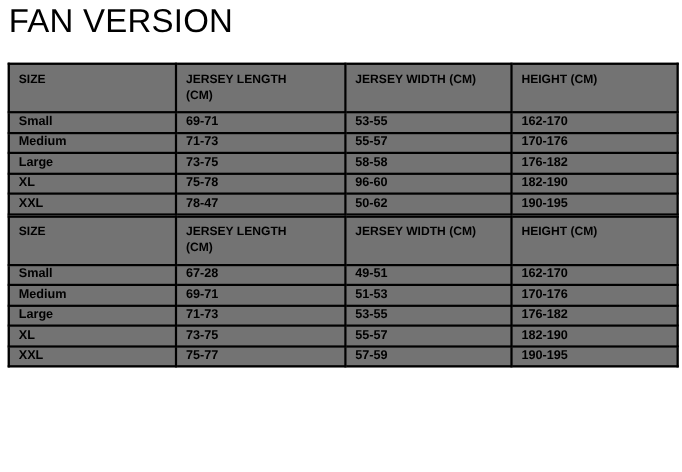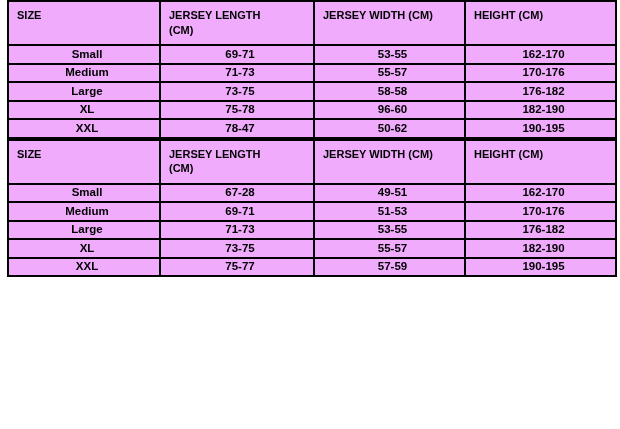--- a/index.html
+++ b/index.html
@@ -25,28 +25,27 @@
     padding: 3px 0 0 1px;
     letter-spacing: 0.2px;
     white-space: nowrap;
   }
   .section .section-title { margin-bottom: 20px; }
   .section--second .section-title { padding-top: 37px; }
   table.size-table {
     border-collapse: collapse;
     table-layout: fixed;
     width: 608px;
-    background: #f0abfc;
+    background: #737373;
   }
   table.size-table th,
   table.size-table td {
     border: 2px solid #000000;
     padding: 0 2px 0 8px;
     overflow: hidden;
-    text-align: center;
   }
   table.size-table th {
     text-align: left;
     vertical-align: top;
     font-size: 11px;
     font-weight: 700;
     height: 36px;
     padding-top: 6px;
     line-height: 1.35;
   }
@@ -69,20 +68,21 @@
   col.c1 { width: 154px; }
   col.c2 { width: 151px; }
   col.c3 { width: 151px; }
 </style>
 </head>
 <body>
 
 <main class="doc">
 
   <section class="section section--first">
+    <h1 class="section-title">FAN VERSION</h1>
     <table class="size-table">
       <colgroup>
           <col class="c0">
           <col class="c1">
           <col class="c2">
           <col class="c3">
         </colgroup>
       <thead>
         <tr>
           <th><span>SIZE</span></th>

